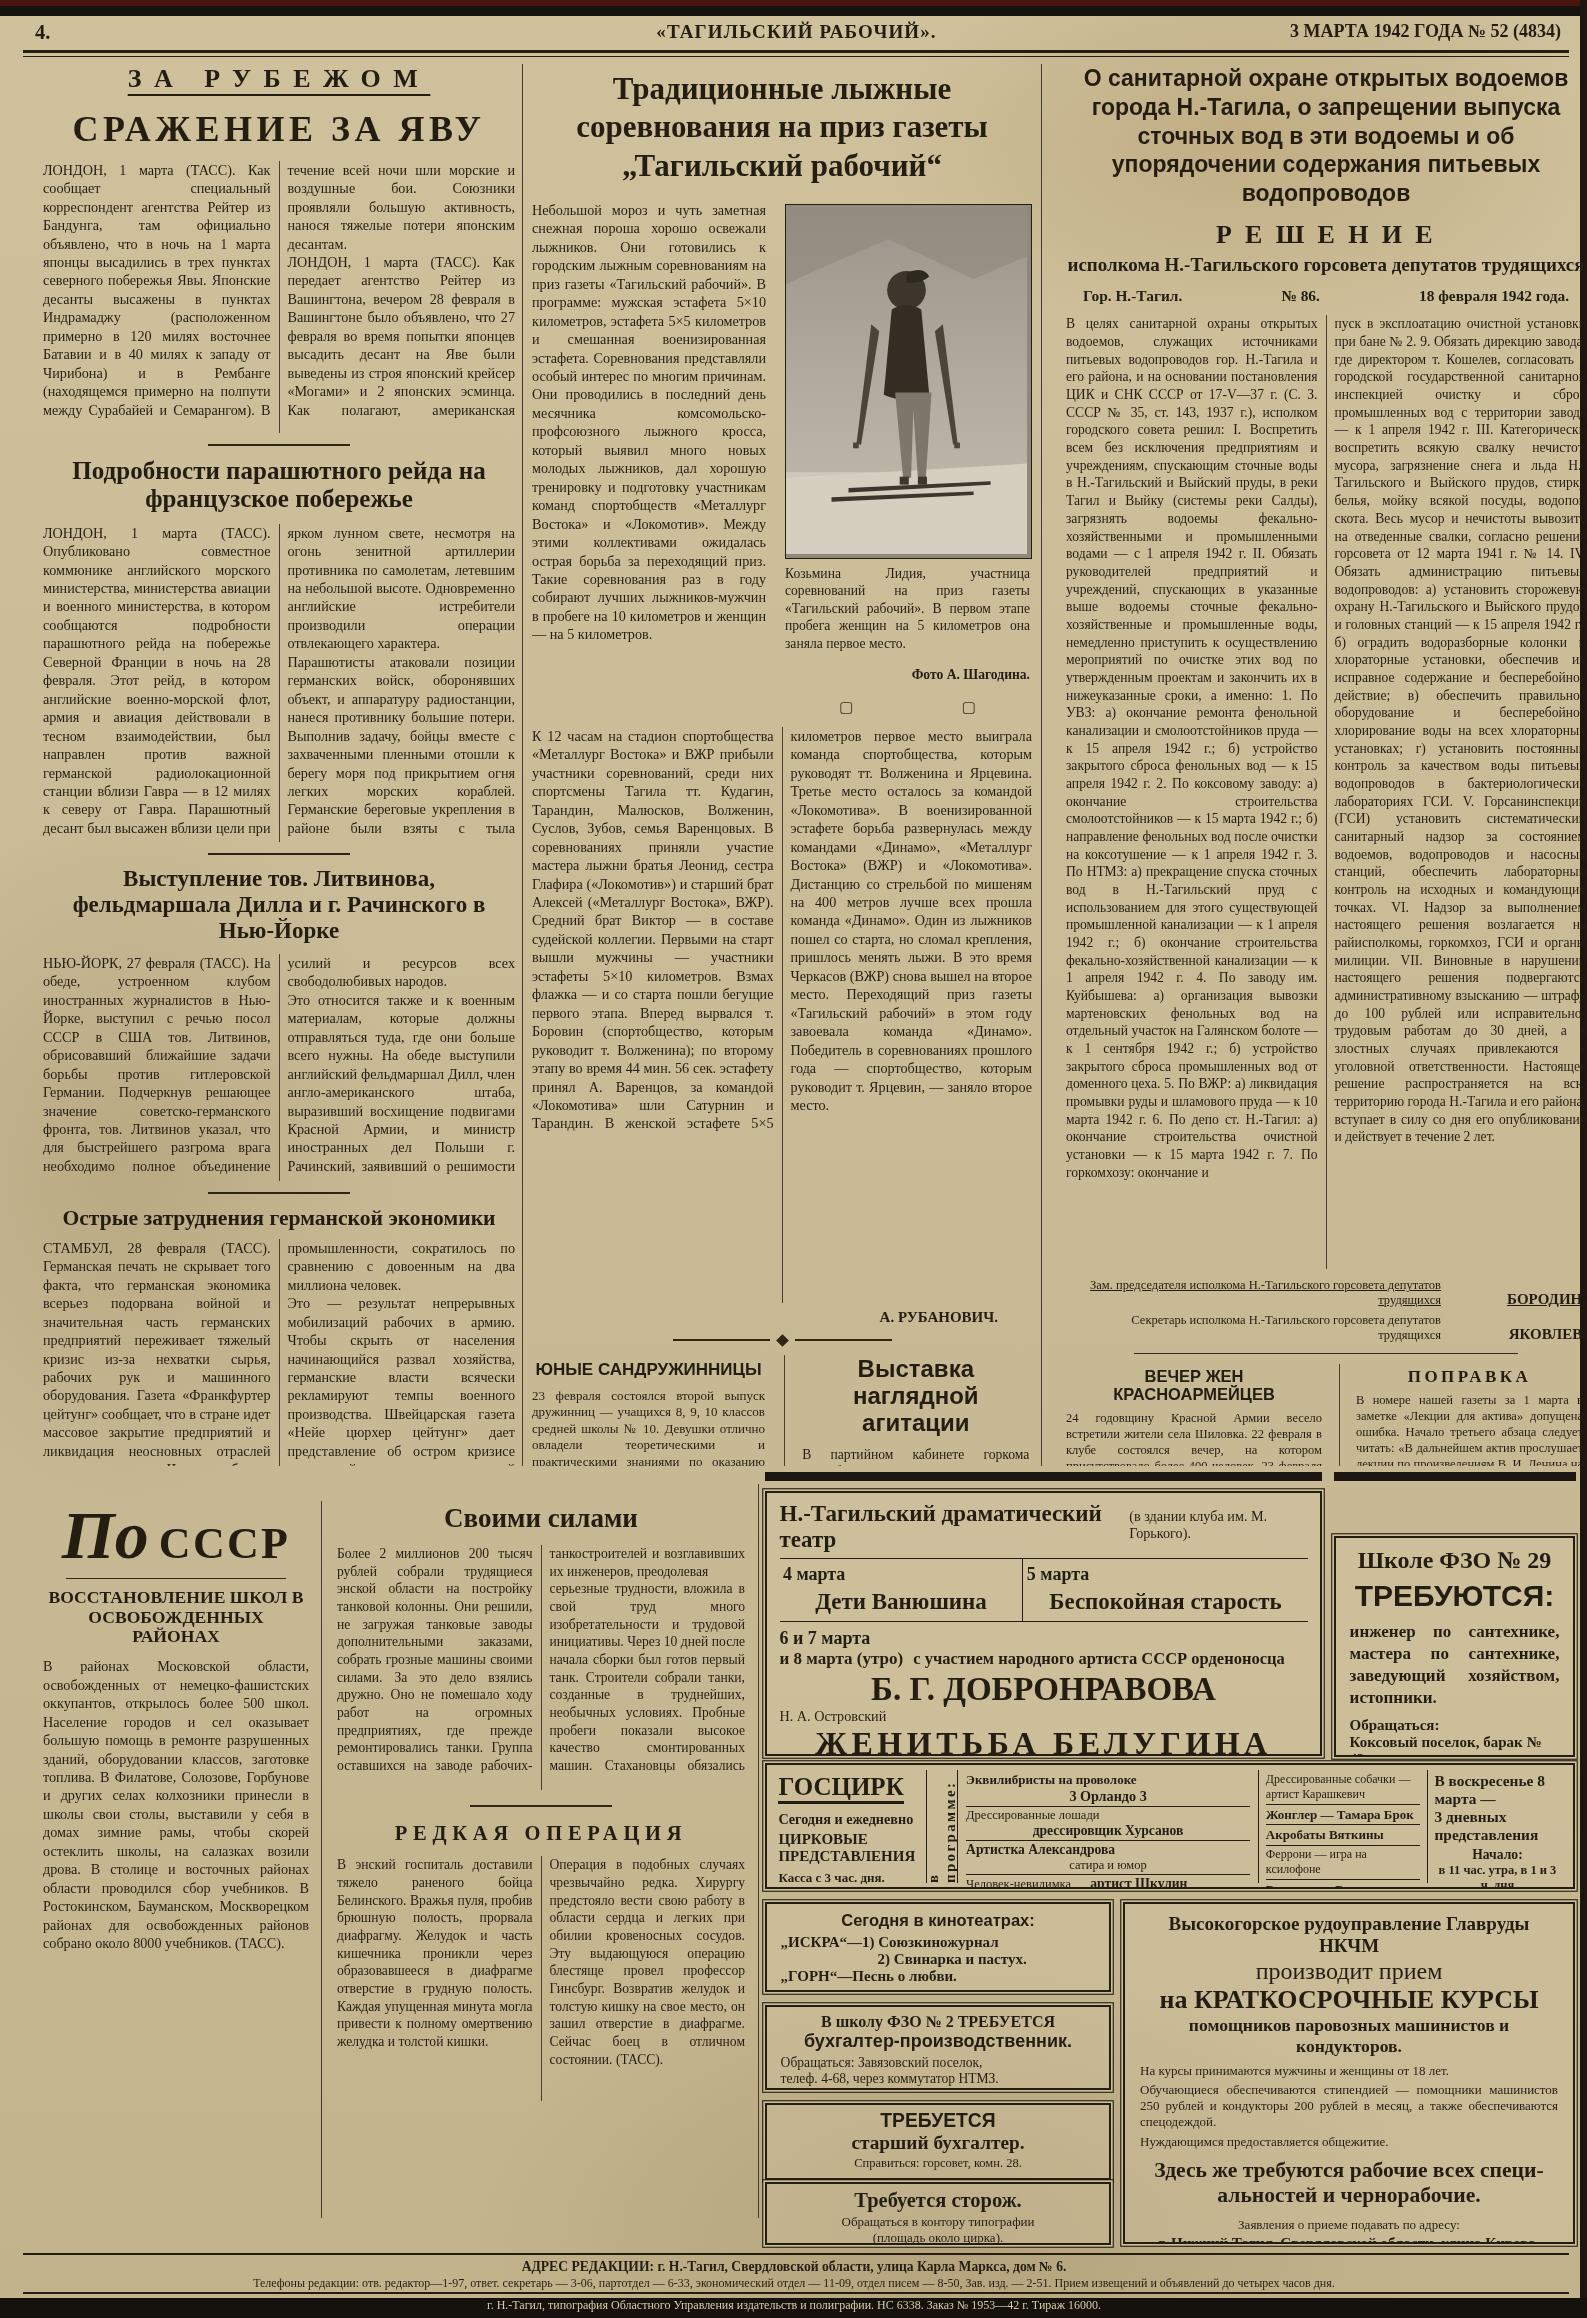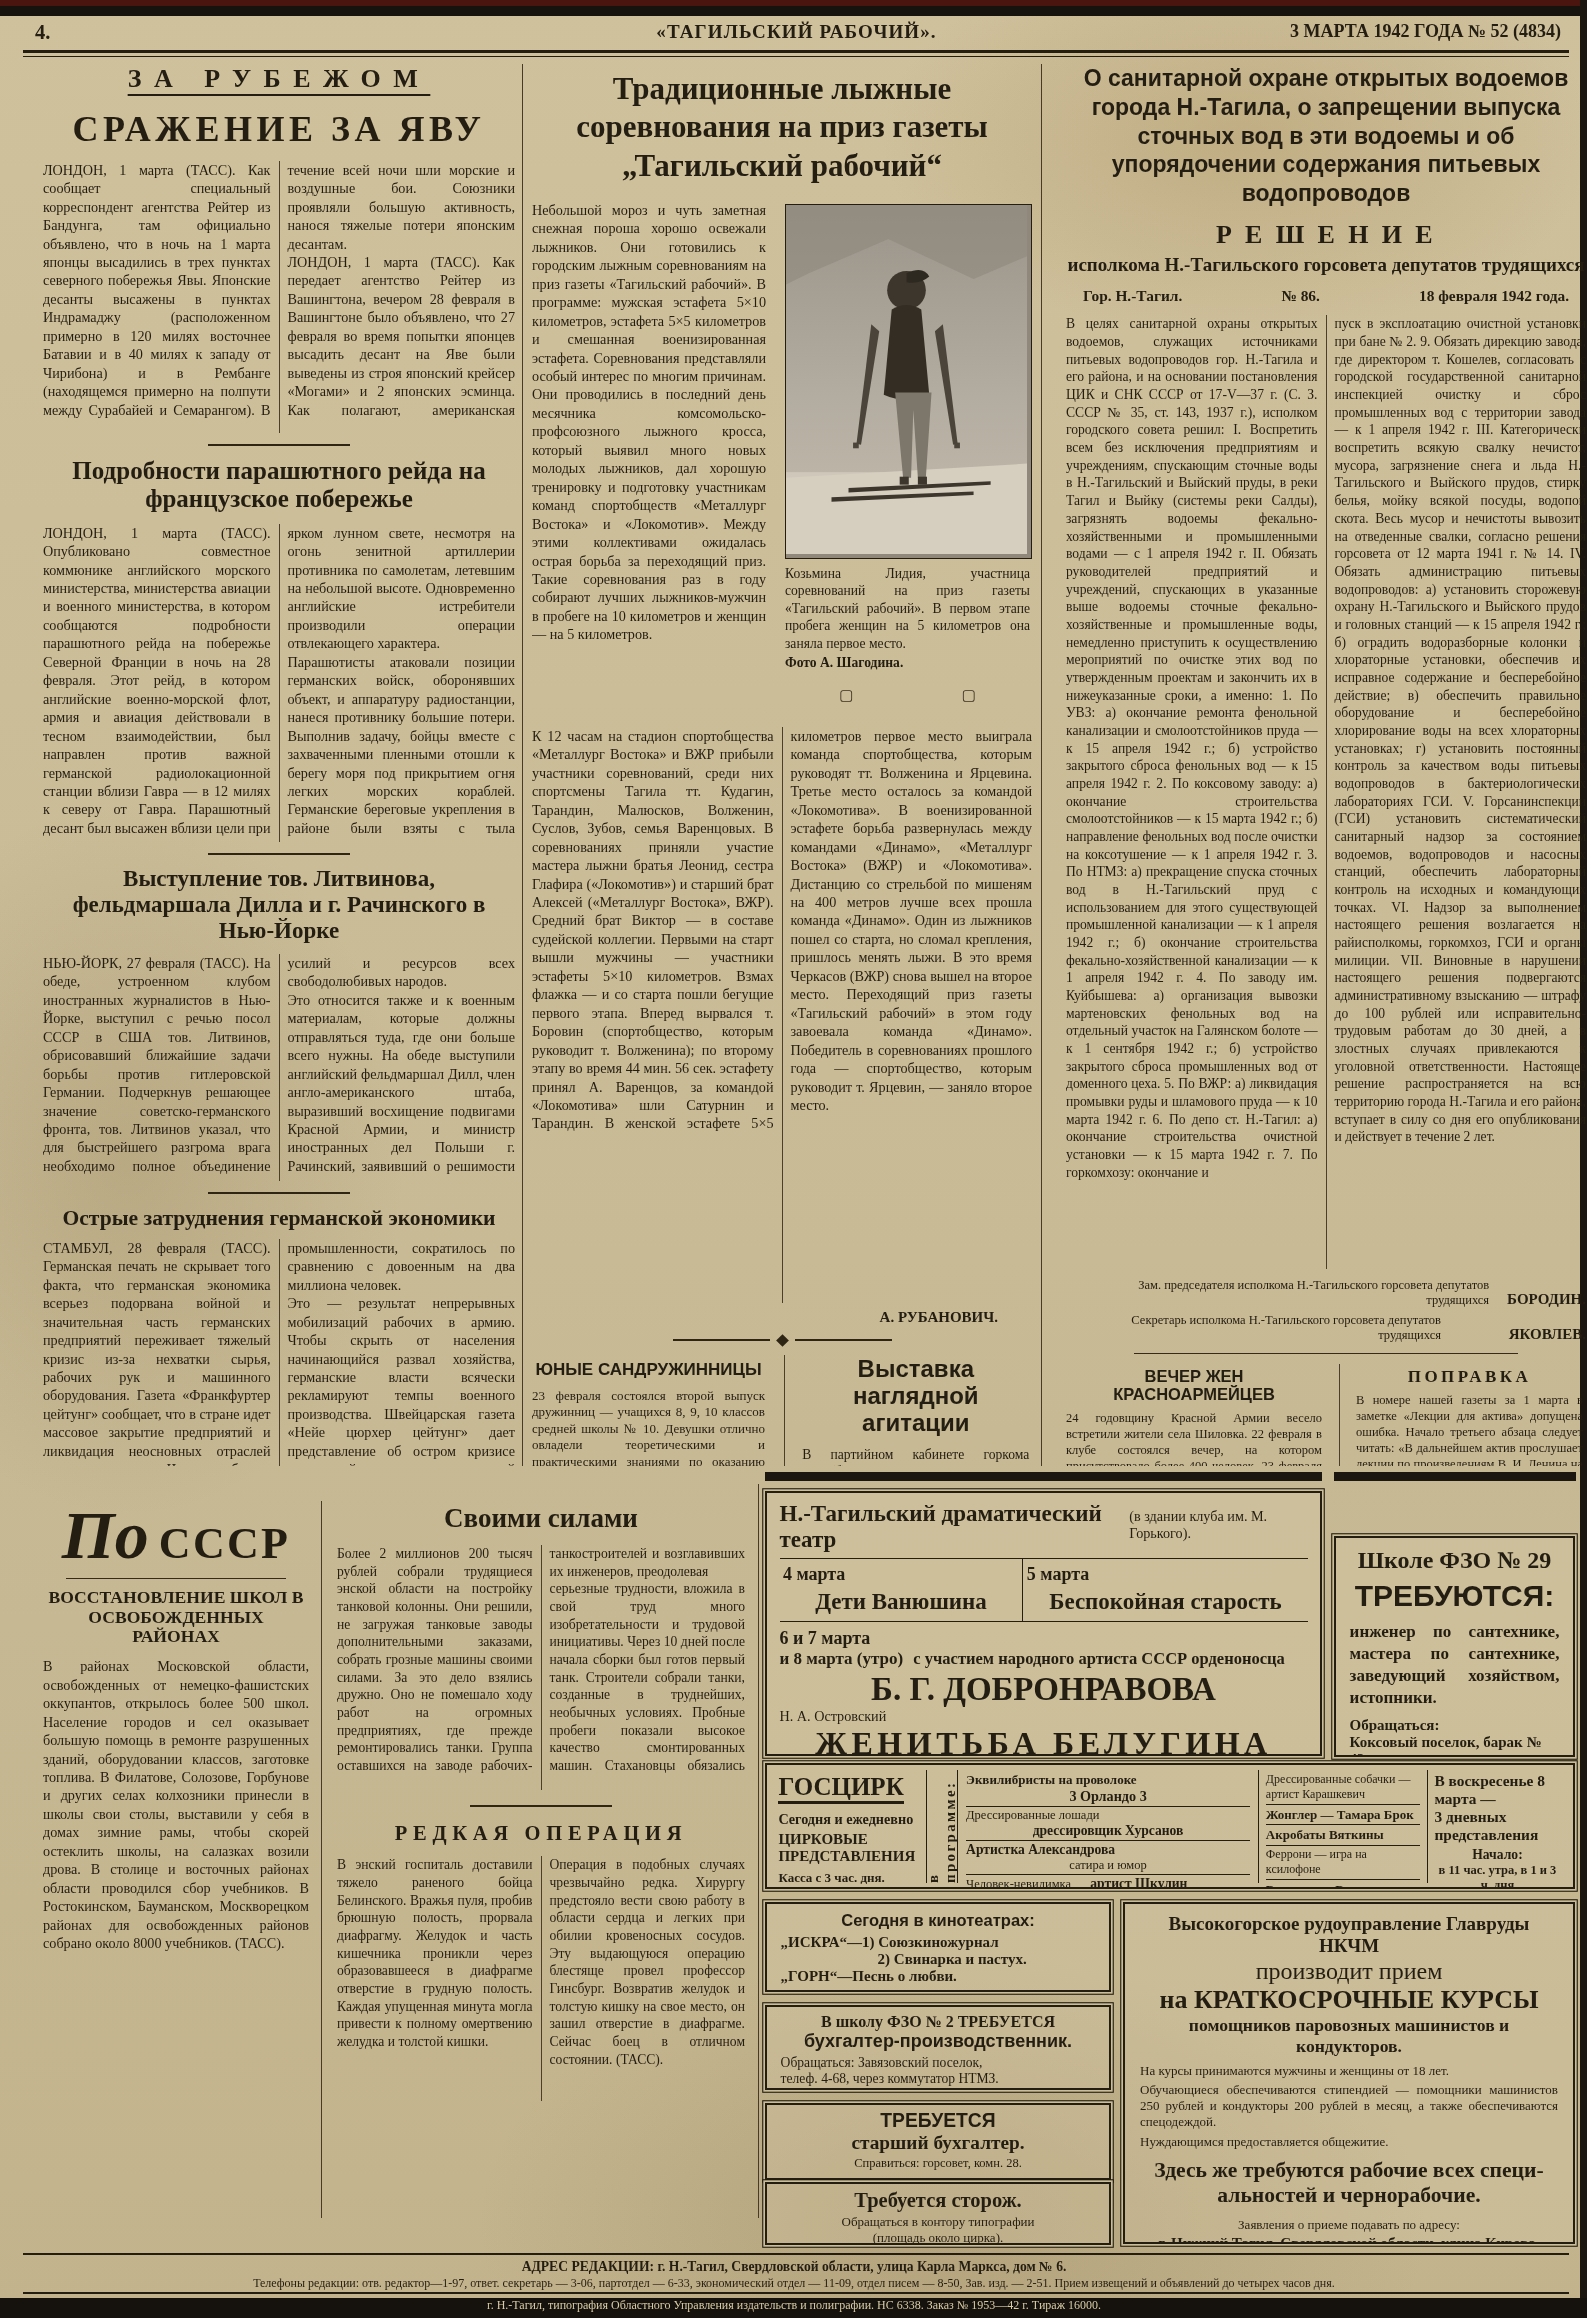--- a/index.html
+++ b/index.html
@@ -116,21 +116,21 @@
             <path d="M276 210 l26 210 l-8 2 l-32 -200 Z" fill="#4a443a"></path>
             <rect x="118" y="418" width="10" height="10" fill="#4a443a"></rect>
             <rect x="296" y="418" width="10" height="10" fill="#4a443a"></rect>
             <path d="M110 498 L360 486 l0 6 L110 506 Z" fill="#3c362c"></path>
             <path d="M80 514 L330 504 l0 6 L80 522 Z" fill="#3c362c"></path>
           </g>
         </svg>
       </div>
       <div class="abs" style="left:253px;top:364px;width:245px;">
         <div class="smallbody" style="font-size:13.6px;">Козьмина Лидия, участница соревнований на приз газеты «Тагильский рабочий». В первом этапе пробега женщин на 5 километров она заняла первое место.</div>
-        <div class="b" style="font-size:13.6px;margin-top:3px;">Фото А. Шагодина.</div>
+        <div class="b" style="text-align:right;font-size:13.6px;margin-top:15px;">Фото А. Шагодина.</div>
         <div style="display:flex;justify-content:space-around;margin-top:15px;font-size:15px;color:#3a3122;">
             <span>▢</span>
             <span>▢</span>
           </div>
       </div>
     </div>
     <div class="body2" style="height:576px;overflow:hidden;margin-top:8px;">
       <span>К 12 часам на стадион спортобщества «Металлург Востока» и ВЖР прибыли участники соревнований, среди них спортсмены Тагила тт. Кудагин, Тарандин, Малюсков, Волженин, Суслов, Зубов, семья Варенцовых. В соревнованиях приняли участие мастера лыжни братья Леонид, сестра Глафира («Локомотив») и старший брат Алексей («Металлург Востока», ВЖР). Средний брат Виктор — в составе судейской коллегии. Первыми на старт вышли мужчины — участники эстафеты 5×10 километров. Взмах флажка — и со старта пошли бегущие первого этапа. Вперед вырвался т. Боровин (спортобщество, которым руководит т. Волженина); по второму этапу во время 44 мин. 56 сек. эстафету принял А. Варенцов, за командой «Локомотива» шли Сатурнин и Тарандин. В женской эстафете 5×5 километров первое место выиграла команда спортобщества, которым руководят тт. Волженина и Ярцевина. Третье место осталось за командой «Локомотива». В военизированной эстафете борьба развернулась между командами «Динамо», «Металлург Востока» (ВЖР) и «Локомотива». Дистанцию со стрельбой по мишеням на 400 метров лучше всех прошла команда «Динамо». Один из лыжников пошел со старта, но сломал крепления, пришлось менять лыжи. В это время Черкасов (ВЖР) снова вышел на второе место. Переходящий приз газеты «Тагильский рабочий» в этом году завоевала команда «Динамо». Победитель в соревнованиях прошлого года — спортобщество, которым руководит т. Ярцевин, — заняло второе место.</span>
     </div>
     <div class="sign" style="margin-right:34px;">А. РУБАНОВИЧ.</div>
@@ -160,21 +160,21 @@
     <div class="meta-row">
       <span>Гор. Н.-Тагил.</span>
       <span>№ 86.</span>
       <span>18 февраля 1942 года.</span>
     </div>
     <div class="body2" style="height:954px;overflow:hidden;font-size:13.6px;margin-top:10.2px;">
       <span>В целях санитарной охраны открытых водоемов, служащих источниками питьевых водопроводов гор. Н.-Тагила и его района, и на основании постановления ЦИК и СНК СССР от 17-V—37 г. (С. З. СССР № 35, ст. 143, 1937 г.), исполком городского совета решил: I. Воспретить всем без исключения предприятиям и учреждениям, спускающим сточные воды в Н.-Тагильский и Выйский пруды, в реки Тагил и Выйку (системы реки Салды), загрязнять водоемы фекально-хозяйственными и промышленными водами — с 1 апреля 1942 г. II. Обязать руководителей предприятий и учреждений, спускающих в указанные выше водоемы сточные фекально-хозяйственные и промышленные воды, немедленно приступить к осуществлению мероприятий по очистке этих вод по утвержденным проектам и закончить их в нижеуказанные сроки, а именно: 1. По УВЗ: а) окончание ремонта фенольной канализации и смолоотстойников пруда — к 15 апреля 1942 г.; б) устройство закрытого сброса фенольных вод — к 15 апреля 1942 г. 2. По коксовому заводу: а) окончание строительства смолоотстойников — к 15 марта 1942 г.; б) направление фенольных вод после очистки на коксотушение — к 1 апреля 1942 г. 3. По НТМЗ: а) прекращение спуска сточных вод в Н.-Тагильский пруд с использованием для этого существующей промышленной канализации — к 1 апреля 1942 г.; б) окончание строительства фекально-хозяйственной канализации — к 1 апреля 1942 г. 4. По заводу им. Куйбышева: а) организация вывозки мартеновских фенольных вод на отдельный участок на Галянском болоте — к 1 сентября 1942 г.; б) устройство закрытого сброса промышленных вод от доменного цеха. 5. По ВЖР: а) ликвидация промывки руды и шламового пруда — к 10 марта 1942 г. 6. По депо ст. Н.-Тагил: а) окончание строительства очистной установки — к 15 марта 1942 г. 7. По горкомхозу: окончание и</span>
       <span style="display:block;height:0;"></span>
       <span>пуск в эксплоатацию очистной установки при бане № 2. 9. Обязать дирекцию завода, где директором т. Кошелев, согласовать с городской государственной санитарной инспекцией очистку и сброс промышленных вод с территории завода — к 1 апреля 1942 г. III. Категорически воспретить всякую свалку нечистот, мусора, загрязнение снега и льда Н.-Тагильского и Выйского прудов, стирку белья, мойку всякой посуды, водопой скота. Весь мусор и нечистоты вывозить на отведенные свалки, согласно решения горсовета от 12 марта 1941 г. № 14. IV. Обязать администрацию питьевых водопроводов: а) установить сторожевую охрану Н.-Тагильского и Выйского прудов и головных станций — к 15 апреля 1942 г.; б) оградить водоразборные колонки и хлораторные установки, обеспечив их исправное содержание и бесперебойное действие; в) обеспечить правильное оборудование и бесперебойное хлорирование воды на всех хлораторных установках; г) установить постоянный контроль за качеством воды питьевых водопроводов в бактериологических лабораториях ГСИ. V. Горсанинспекции (ГСИ) установить систематический санитарный надзор за состоянием водоемов, водопроводов и насосных станций, обеспечить лабораторный контроль на исходных и командующих точках. VI. Надзор за выполнением настоящего решения возлагается на райисполкомы, горкомхоз, ГСИ и органы милиции. VII. Виновные в нарушении настоящего решения подвергаются административному взысканию — штрафу до 100 рублей или исправительно-трудовым работам до 30 дней, а в злостных случаях привлекаются к уголовной ответственности. Настоящее решение распространяется на всю территорию города Н.-Тагила и его района, вступает в силу со дня его опубликования и действует в течение 2 лет.</span>
     </div>
-    <div style="display:flex;justify-content:flex-end;align-items:flex-end;gap:18px;margin-top:9px;">
+    <div style="display:flex;justify-content:space-between;align-items:flex-end;gap:18px;margin-top:9px;text-decoration:underline;">
       <div style="font-size:12.5px;width:375px;text-align:right;">Зам. председателя исполкома Н.-Тагильского горсовета депутатов трудящихся</div>
       <div class="b" style="font-size:15px;">БОРОДИН.</div>
     </div>
     <div style="display:flex;justify-content:space-between;align-items:flex-end;gap:11.4px;margin-top:4.5px;">
       <div style="font-size:12.5px;width:375px;text-align:right;">Секретарь исполкома Н.-Тагильского горсовета депутатов трудящихся</div>
       <div class="b" style="font-size:15px;">ЯКОВЛЕВ.</div>
     </div>
     <div class="hsep" style="margin:10.2px 68px;"></div>
     <div style="display:flex;gap:17px;">
       <div style="width:256px;">

